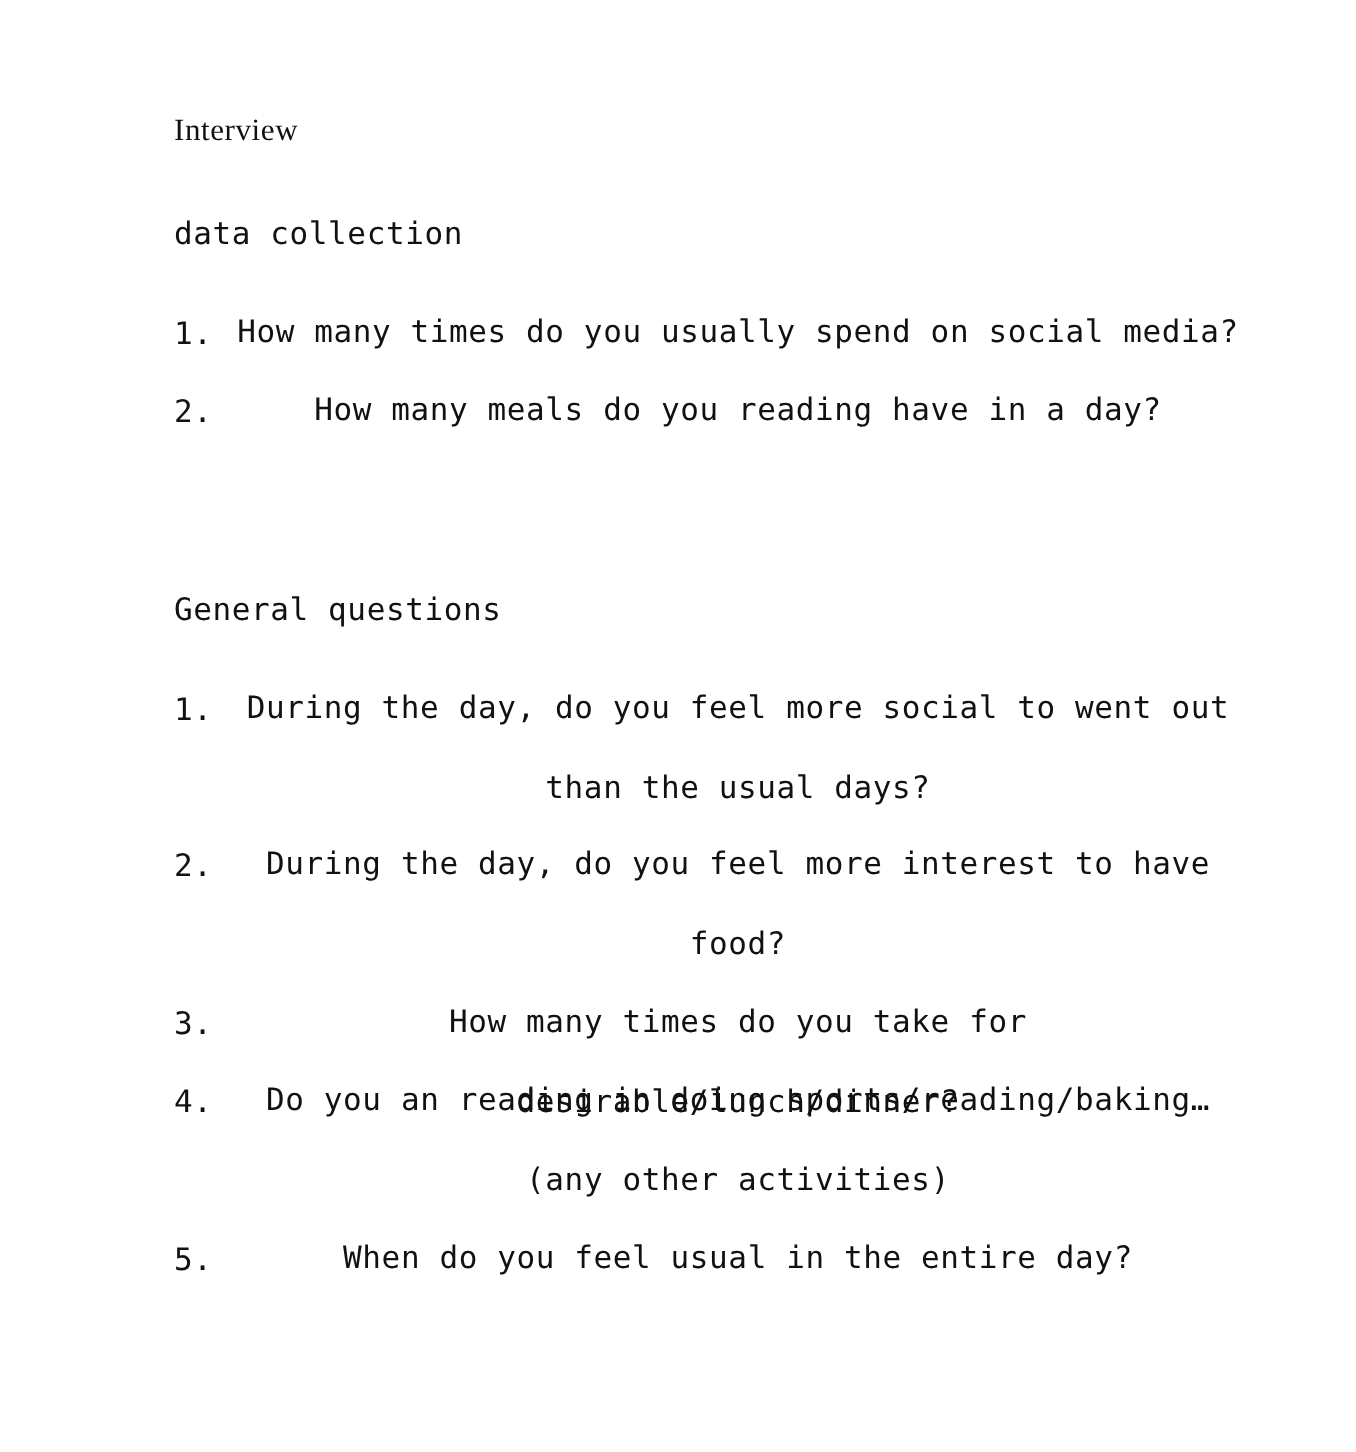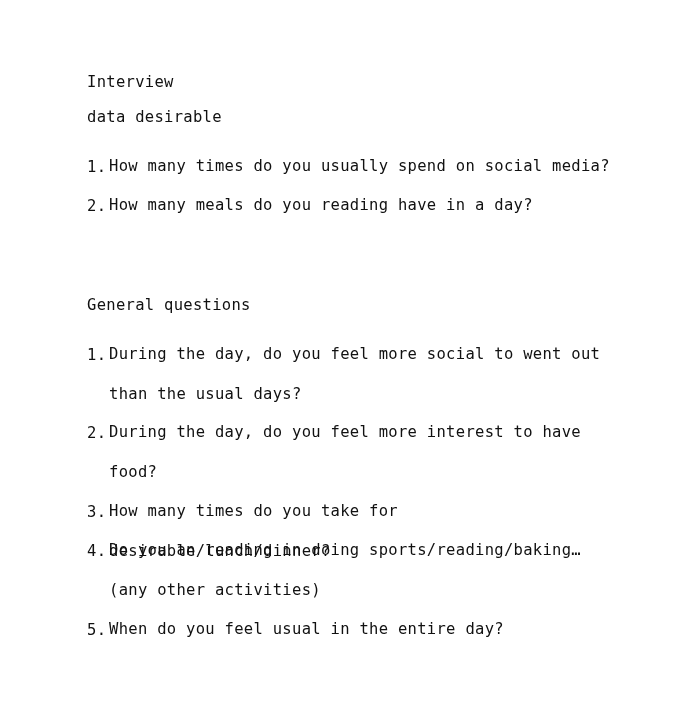--- a/index.html
+++ b/index.html
@@ -41,30 +41,31 @@
       white-space: nowrap;
       line-height: 20px;
     }
     .item .text {
       position: absolute;
       left: 22px;
       top: 0;
       width: 520px;
       line-height: 39.5px;
       margin-top: -9.75px;
+      text-align: center;
     }
   </style>
 </head>
 <body>
 
 <div class="doc">
 
-  <div class="line" style="top:72px;">Interview</div>
+  <div class="line" style="top:56px;font-family:Liberation Serif, serif;">Interview</div>
 
-  <div class="line" style="top:107px;">data desirable</div>
+  <div class="line" style="top:107px;">data collection</div>
 
   <div>
     <div class="item" style="top:157px;">
       <span class="num">1.</span>
       <div class="text">How many times do you usually spend on social media?</div>
     </div>
     <div class="item" style="top:196px;">
       <span class="num">2.</span>
       <div class="text">How many meals do you reading have in a day?</div>
     </div>

